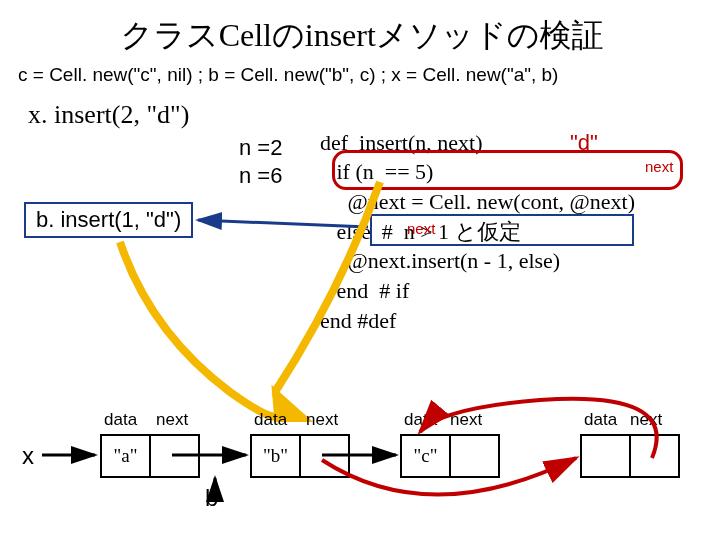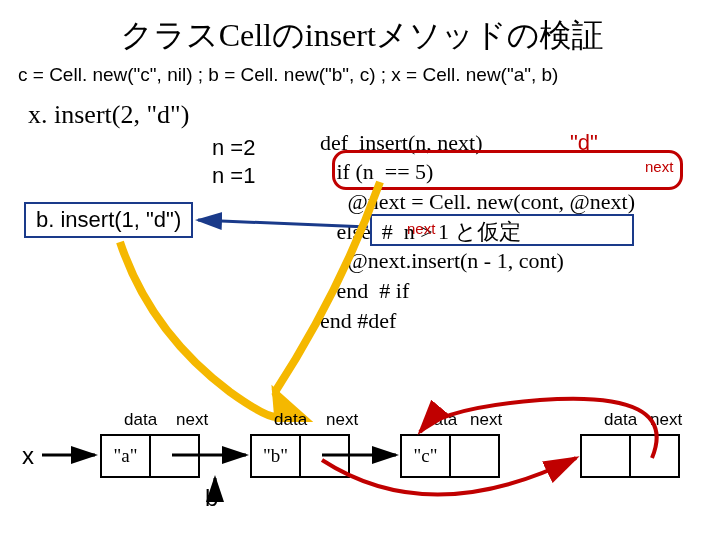--- a/index.html
+++ b/index.html
@@ -28,21 +28,21 @@
     height: 330px;
   }
   .call1 {
     position: absolute;
     left: 28px;
     top: 8px;
     font-size: 26px;
   }
   .nvals {
     position: absolute;
-    left: 212px;
+    left: 239px;
     top: 42px;
     font-size: 22px;
     line-height: 1.25;
     font-family: Arial, sans-serif;
   }
   .call2-box {
     position: absolute;
     left: 24px;
     top: 110px;
     border: 2px solid #1a3a8a;
@@ -136,21 +136,20 @@
     font-size: 19px;
   }
   .cell .n {
     width: 50%;
   }
   .hdr {
     position: absolute;
     top: 30px;
     font-size: 17px;
     font-family: Arial, sans-serif;
-    margin-left: 20px;
   }
   .c1 { left: 100px; }
   .c2 { left: 250px; }
   .c3 { left: 400px; }
   .c4 { left: 580px; }
   svg.overlay {
     position: absolute;
     left: 0; top: 0;
     pointer-events: none;
   }
@@ -158,30 +157,30 @@
 </head>
 <body>
 
 <div class="title">クラスCellのinsertメソッドの検証</div>
 <div class="setup">c = Cell. new("c", nil) ; b = Cell. new("b", c) ; x = Cell. new("a", b)</div>
 
 <div class="main">
   <div class="call1">x. insert(2, "d")</div>
   <div class="nvals">
     <div>n =2</div>
-    <div>n =1</div>
+    <div>n =6</div>
   </div>
   <div class="call2-box">b. insert(1, "d")</div>
 
   <div class="code">
 <span>def  insert(n, next)</span>
 <span>   if (n  == 5)</span>
 <span>     @next = Cell. new(cont, @next)</span>
 <span>   else  #  n &gt; 1 と仮定</span>
-<span>     @next.insert(n - 1, cont)</span>
+<span>     @next.insert(n - 1, else)</span>
 <span>   end  # if</span>
 <span>end #def</span>
   </div>
 
   <div class="red-oval oval1"></div>
   <div class="dlabel">"d"</div>
   <div class="nextlabel">next</div>
   <div class="nextlabel2">next</div>
   <div class="blue-box"></div>
 

